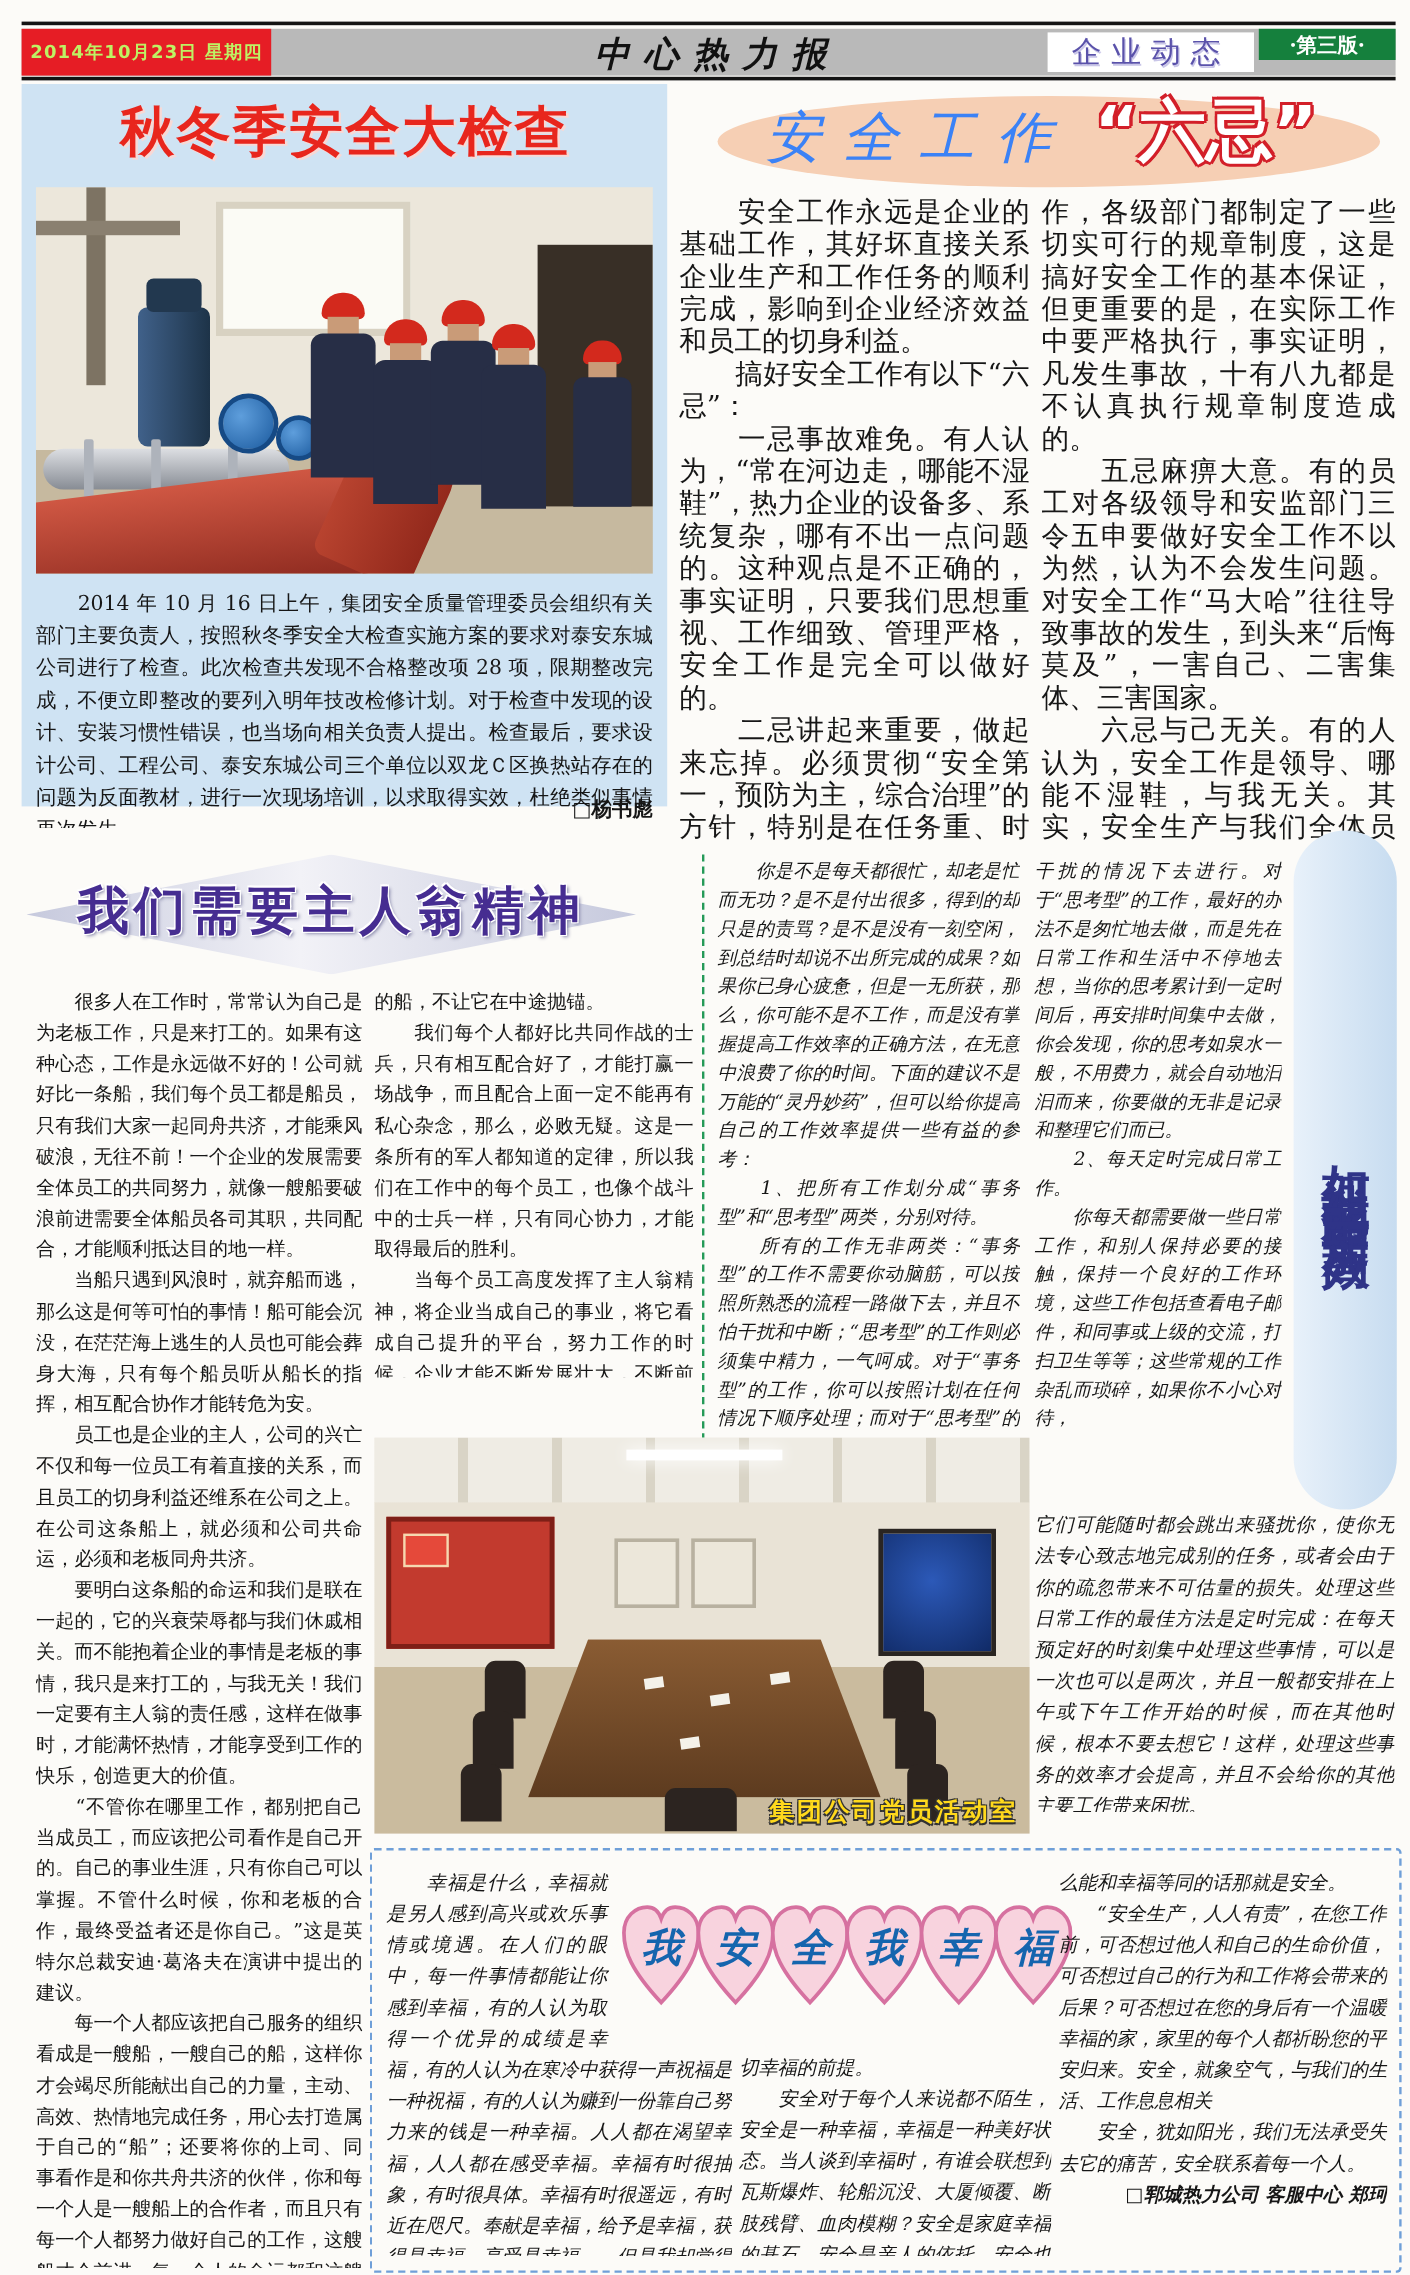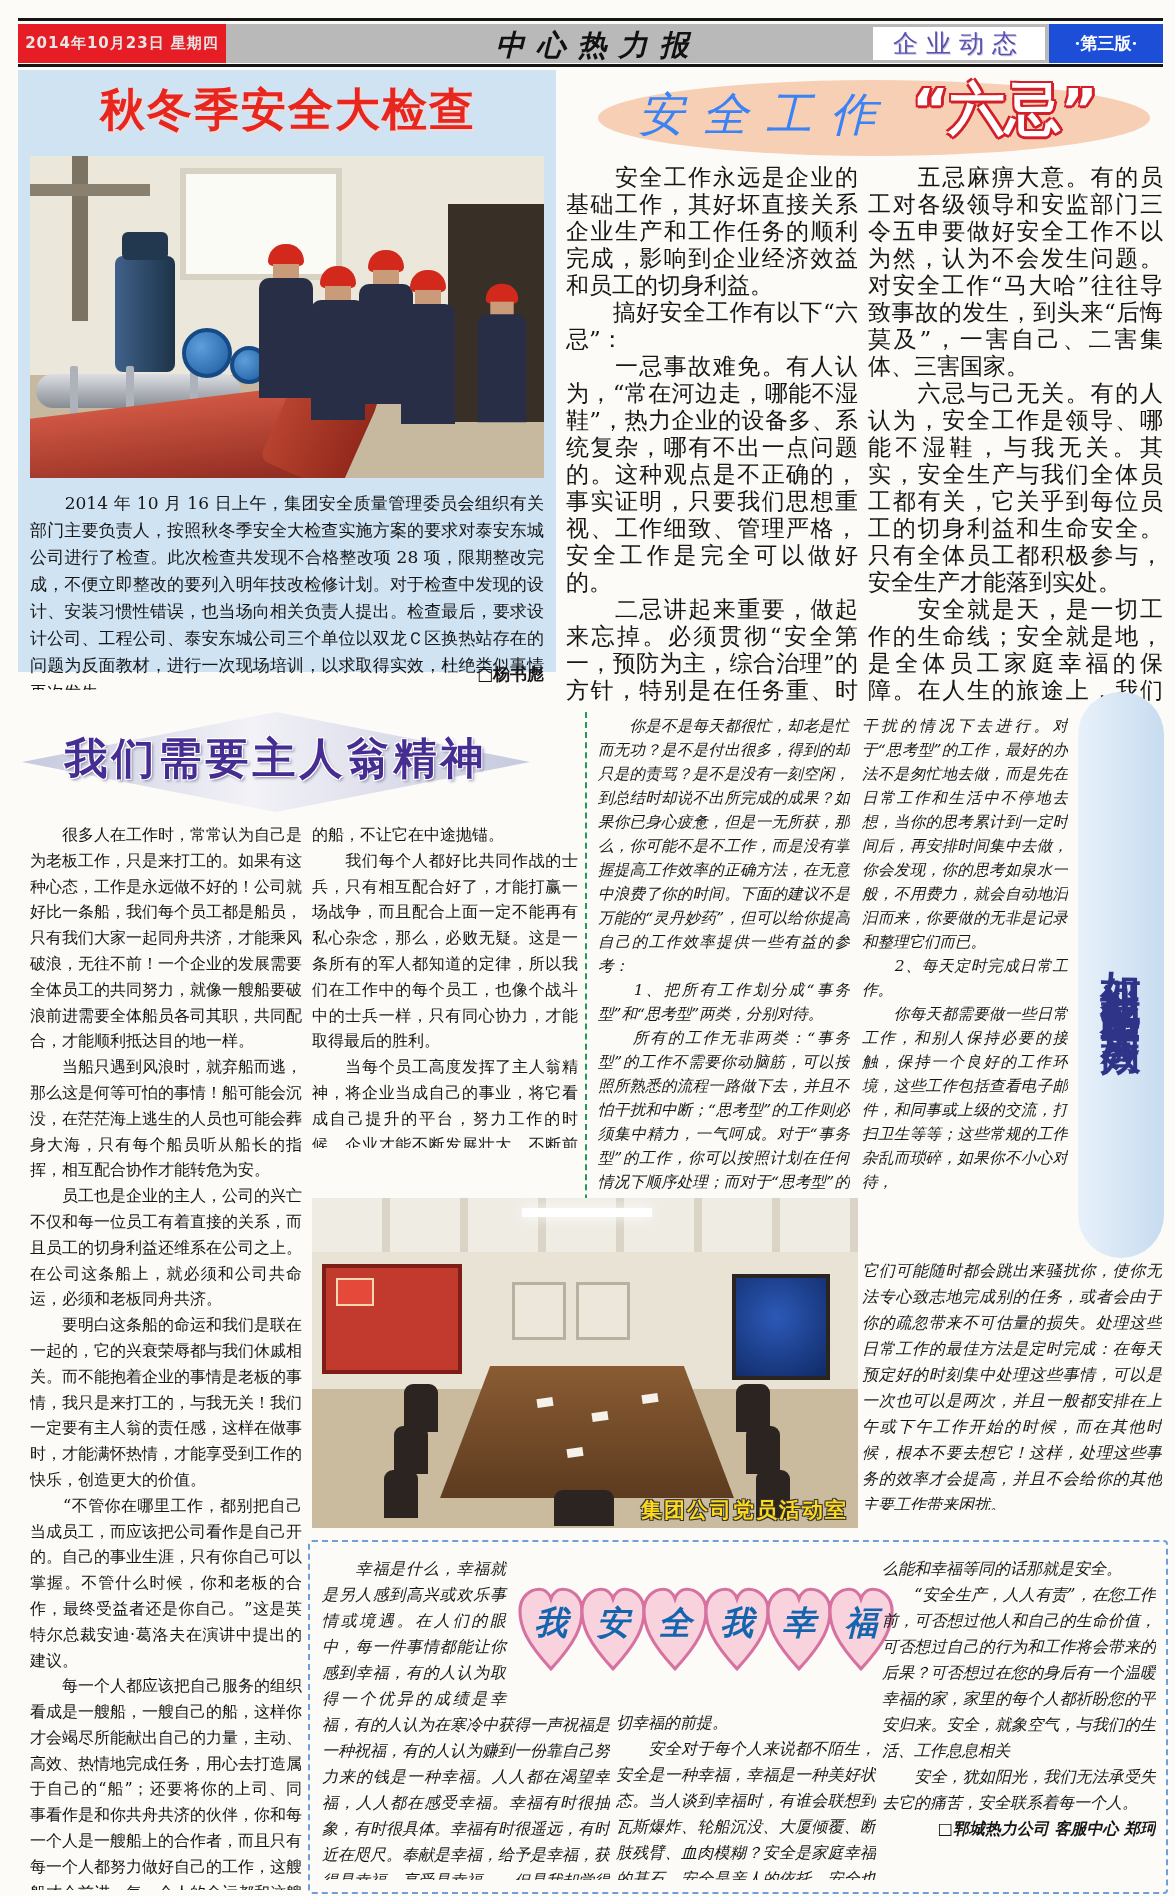--- a/index.html
+++ b/index.html
@@ -3,30 +3,30 @@
 <meta charset="utf-8">
 <style>
   html,body{margin:0;padding:0;background:#e8e6e1;}
   #page{position:relative;width:1175px;height:1896px;background:#fcfbf8;overflow:hidden;
         font-family:"DejaVu Serif","Liberation Serif",serif;color:#161616;}
   .para{margin:0;text-align:justify;word-break:break-all;text-indent:0;}
   .byline{font-weight:bold;text-align:right;}
   
   .rule{position:absolute;left:18px;width:1145px;height:3px;background:#141414;}
   .band{position:absolute;left:18px;top:24px;width:1145px;height:39px;background:#b9b9b9;}
-  .datebox{position:absolute;left:0;top:0;width:208px;height:39px;background:#e61d25;color:#e5e5e5;
+  .datebox{position:absolute;left:0;top:0;width:208px;height:39px;background:#e61d25;color:#bef264;
            font-family:"DejaVu Sans","Liberation Sans",sans-serif;font-size:15px;font-weight:bold;
            display:flex;align-items:center;justify-content:center;letter-spacing:1px;}
   .papername{position:absolute;left:400px;top:2px;width:360px;height:36px;text-align:center;
            font-size:29px;font-weight:bold;font-style:italic;letter-spacing:12px;color:#111;}
   .sectionbox{position:absolute;left:855px;top:3px;width:172px;height:33px;background:#fff;
            color:#5a52aa;font-weight:400;font-size:25px;letter-spacing:8px;text-align:center;
            font-family:"DejaVu Sans","Liberation Sans",sans-serif;
            text-shadow:1px 1px 0 #c9c6e8;}
-  .pagebox{position:absolute;left:1031px;top:0;width:114px;height:39px;background:#1d4ed8;color:#fff;
+  .pagebox{position:absolute;left:1031px;top:0;width:114px;height:26px;background:#15803d;color:#fff;
            font-size:17px;font-weight:bold;display:flex;align-items:center;justify-content:center;}
   
   .leftpanel{position:absolute;left:18px;top:70px;width:538px;height:602px;background:#cfe3f3;}
   .la-title{position:absolute;left:40px;top:10px;width:460px;text-align:center;color:#e8261d;
            font-family:"DejaVu Sans","Liberation Sans",sans-serif;font-weight:900;font-size:45px;
            letter-spacing:2px;text-shadow:2px 2px 0 #f7d9d6;white-space:nowrap;}
   .la-text{position:absolute;left:12px;top:420px;width:514px;height:200px;font-size:17px;line-height:27px;overflow:hidden;}
   .la-byline{position:absolute;left:12px;top:593px;width:514px;font-size:17px;}
   
   .photo1{position:absolute;left:12px;top:86px;width:514px;height:322px;overflow:hidden;
@@ -189,20 +189,21 @@
     <div class="ra-title-red">“六忌”</div>
     <div class="ra-col ra-col1">
         <p class="para">　　安全工作永远是企业的基础工作，其好坏直接关系企业生产和工作任务的顺利完成，影响到企业经济效益和员工的切身利益。</p>
         <p class="para">　　搞好安全工作有以下“六忌”：</p>
         <p class="para">　　一忌事故难免。有人认为，“常在河边走，哪能不湿鞋”，热力企业的设备多、系统复杂，哪有不出一点问题的。这种观点是不正确的，事实证明，只要我们思想重视、工作细致、管理严格，安全工作是完全可以做好的。</p>
         <p class="para">　　二忌讲起来重要，做起来忘掉。必须贯彻“安全第一，预防为主，综合治理”的方针，特别是在任务重、时间紧的情况下，一定要把安全生产作为头等重要的工作，真正落到实处。</p>
         <p class="para">　　三忌时紧时松。安全工作要常抓不懈，绝不能时紧时松，要以高度的政治和工作责任感、强烈的敬业精神，时时、事事、处处都把安全工作抓实抓紧。</p>
       </div>
     <div class="ra-col ra-col2">
       <div>
+          <p class="para">作，各级部门都制定了一些切实可行的规章制度，这是搞好安全工作的基本保证，但更重要的是，在实际工作中要严格执行，事实证明，凡发生事故，十有八九都是不认真执行规章制度造成的。</p>
           <p class="para">　　五忌麻痹大意。有的员工对各级领导和安监部门三令五申要做好安全工作不以为然，认为不会发生问题。对安全工作“马大哈”往往导致事故的发生，到头来“后悔莫及”，一害自己、二害集体、三害国家。</p>
           <p class="para">　　六忌与己无关。有的人认为，安全工作是领导、哪能不湿鞋，与我无关。其实，安全生产与我们全体员工都有关，它关乎到每位员工的切身利益和生命安全。只有全体员工都积极参与，安全生产才能落到实处。</p>
           <p class="para">　　安全就是天，是一切工作的生命线；安全就是地，是全体员工家庭幸福的保障。在人生的旅途上，我们应紧记“安全第一”。</p>
         </div>
 
     </div>
   </div>
 
   <div class="diamond"></div>
   <div class="own-title">我们需要主人翁精神</div>

